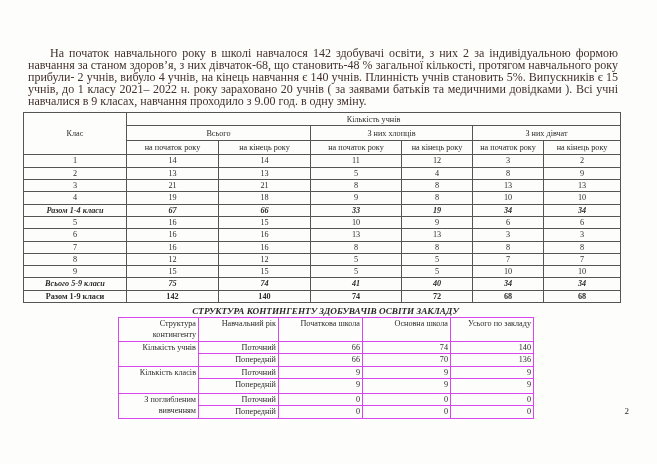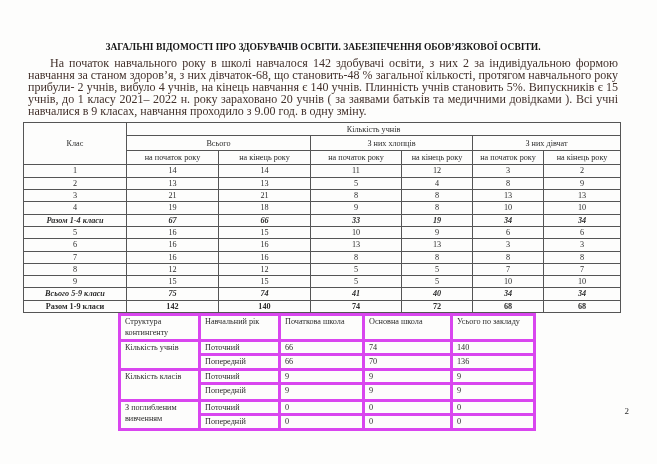--- a/index.html
+++ b/index.html
@@ -41,39 +41,38 @@
   .t1 thead tr.hr3 td { height:13px; }
   .t1 tr.sum-italic td { font-weight:bold; font-style:italic; }
   .t1 tr.sum-bold td { font-weight:bold; }
 
   .t2-title {
     font-size:9.2px; font-style:italic; font-weight:600;
     text-align:center; width:415px; margin:3px 0 1px 95px; color:#2a2a2a;
   }
   .t2 { width:415px; margin-left:95px; font-size:8.2px; color:#2c2c2c; }
   .t2 td {
-    border:3px solid #d946ef; text-align:left; vertical-align:top;
+    border:1px solid #d946ef; text-align:right; vertical-align:top;
     padding:0 2px 0 4px; line-height:11.3px; height:11.3px;
     white-space:normal;
   }
   .t2 tr.h td { height:23px; }
   .t2 tr.tall td { height:14px; }
 
   .page-num {
     position:absolute; top:406px; right:28px;
     font-size:9px; color:#2c2c2c;
   }
 </style>
 </head>
 <body>
 
 <div class="page">
   <div class="content">
 
-    <div class="doc-title">ЗАГАЛЬНІ ВІДОМОСТІ ПРО ЗДОБУВАЧІВ ОСВІТИ. ЗАБЕЗПЕЧЕННЯ ОБОВ’ЯЗКОВОЇ ОСВІТИ.</div>
 
     <p class="intro">На початок навчального року в школі навчалося 142 здобувачі  освіти, з них 2 за індивідуальною формою навчання за станом здоров’я, з них дівчаток-68, що становить-48 % загальної кількості, протягом навчального року  прибули- 2 учнів,  вибуло 4 учнів, на кінець навчання є 140 учнів. Плинність учнів становить 5%. Випускників є 15 учнів, до 1 класу 2021– 2022 н. року  зараховано 20 учнів ( за заявами батьків та медичними довідками ). Всі учні навчалися в 9 класах, навчання проходило з 9.00 год. в одну зміну.</p>
 
 
     <table class="t1">
       <colgroup>
         <col style="width:103px">
           <col style="width:92px">
           <col style="width:92px">
         <col style="width:91px">
@@ -205,20 +204,21 @@
           <td>142</td>
           <td>140</td>
           <td>74</td>
           <td>72</td>
           <td>68</td>
           <td>68</td>
         </tr>
       </tbody>
     </table>
 
+    <div class="t2-title">СТРУКТУРА КОНТИНГЕНТУ ЗДОБУВАЧІВ ОСВІТИ ЗАКЛАДУ</div>
 
     <table class="t2">
       <colgroup>
         <col style="width:80px">
           <col style="width:80px">
           <col style="width:84px">
         <col style="width:88px">
           <col style="width:83px">
       </colgroup>
       <tbody>

